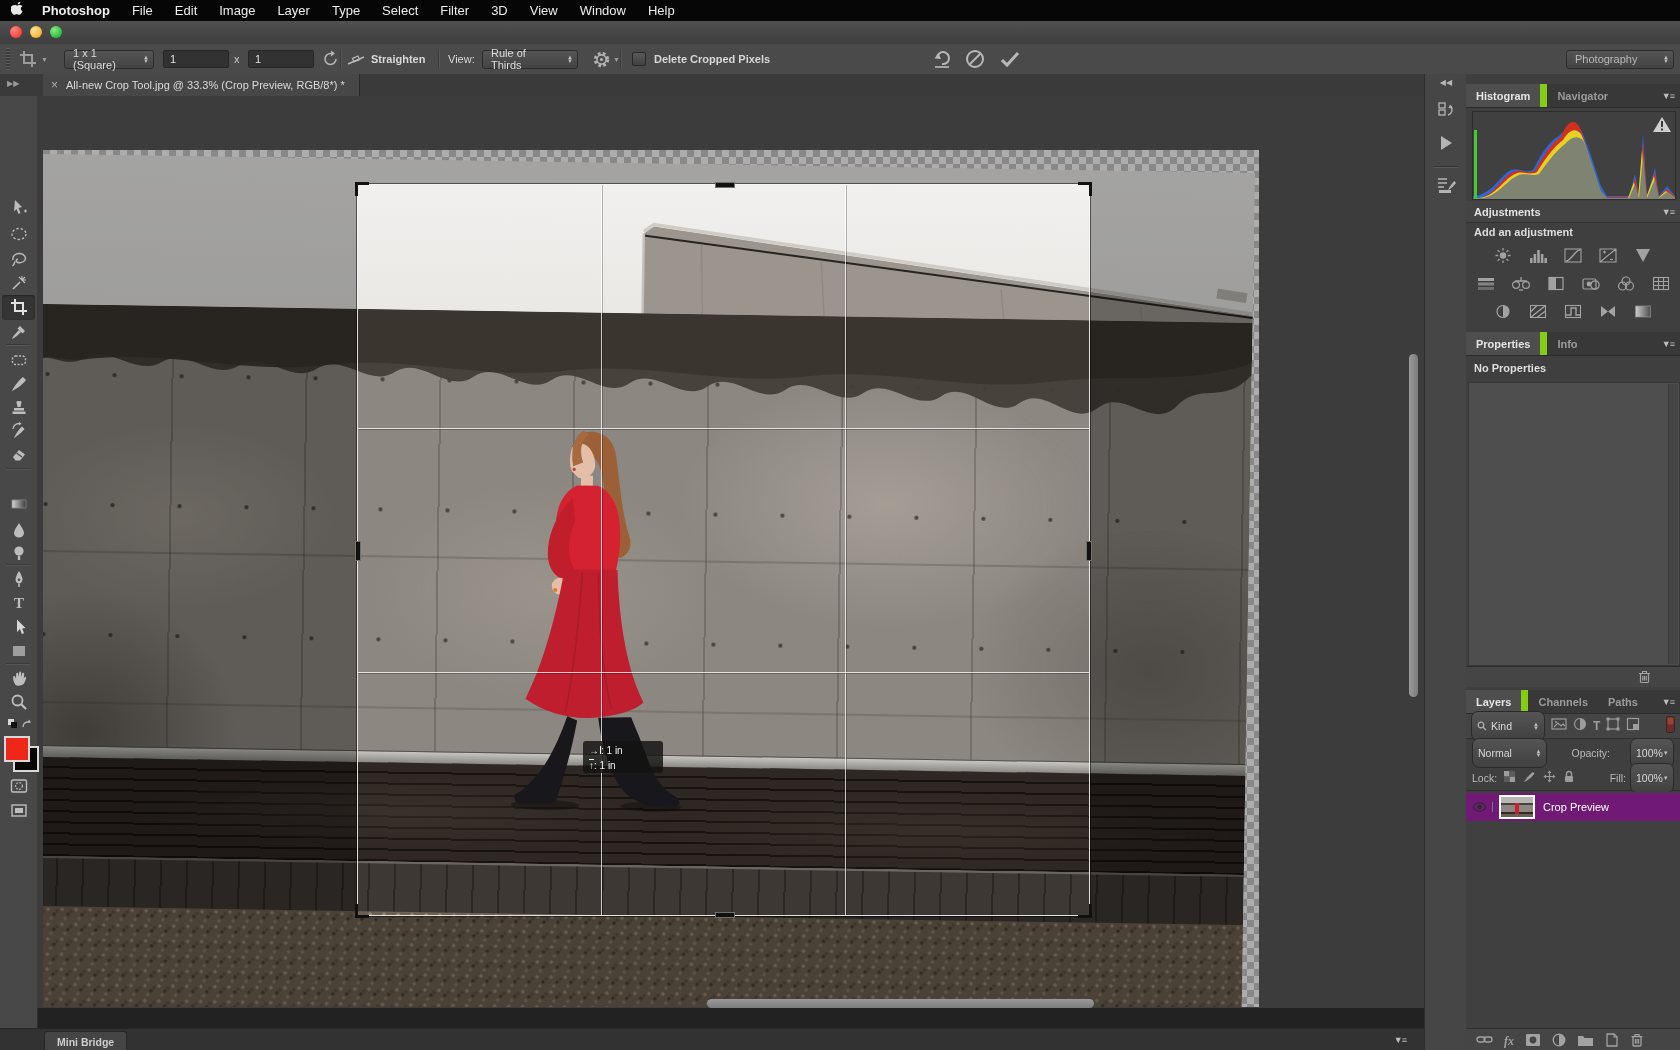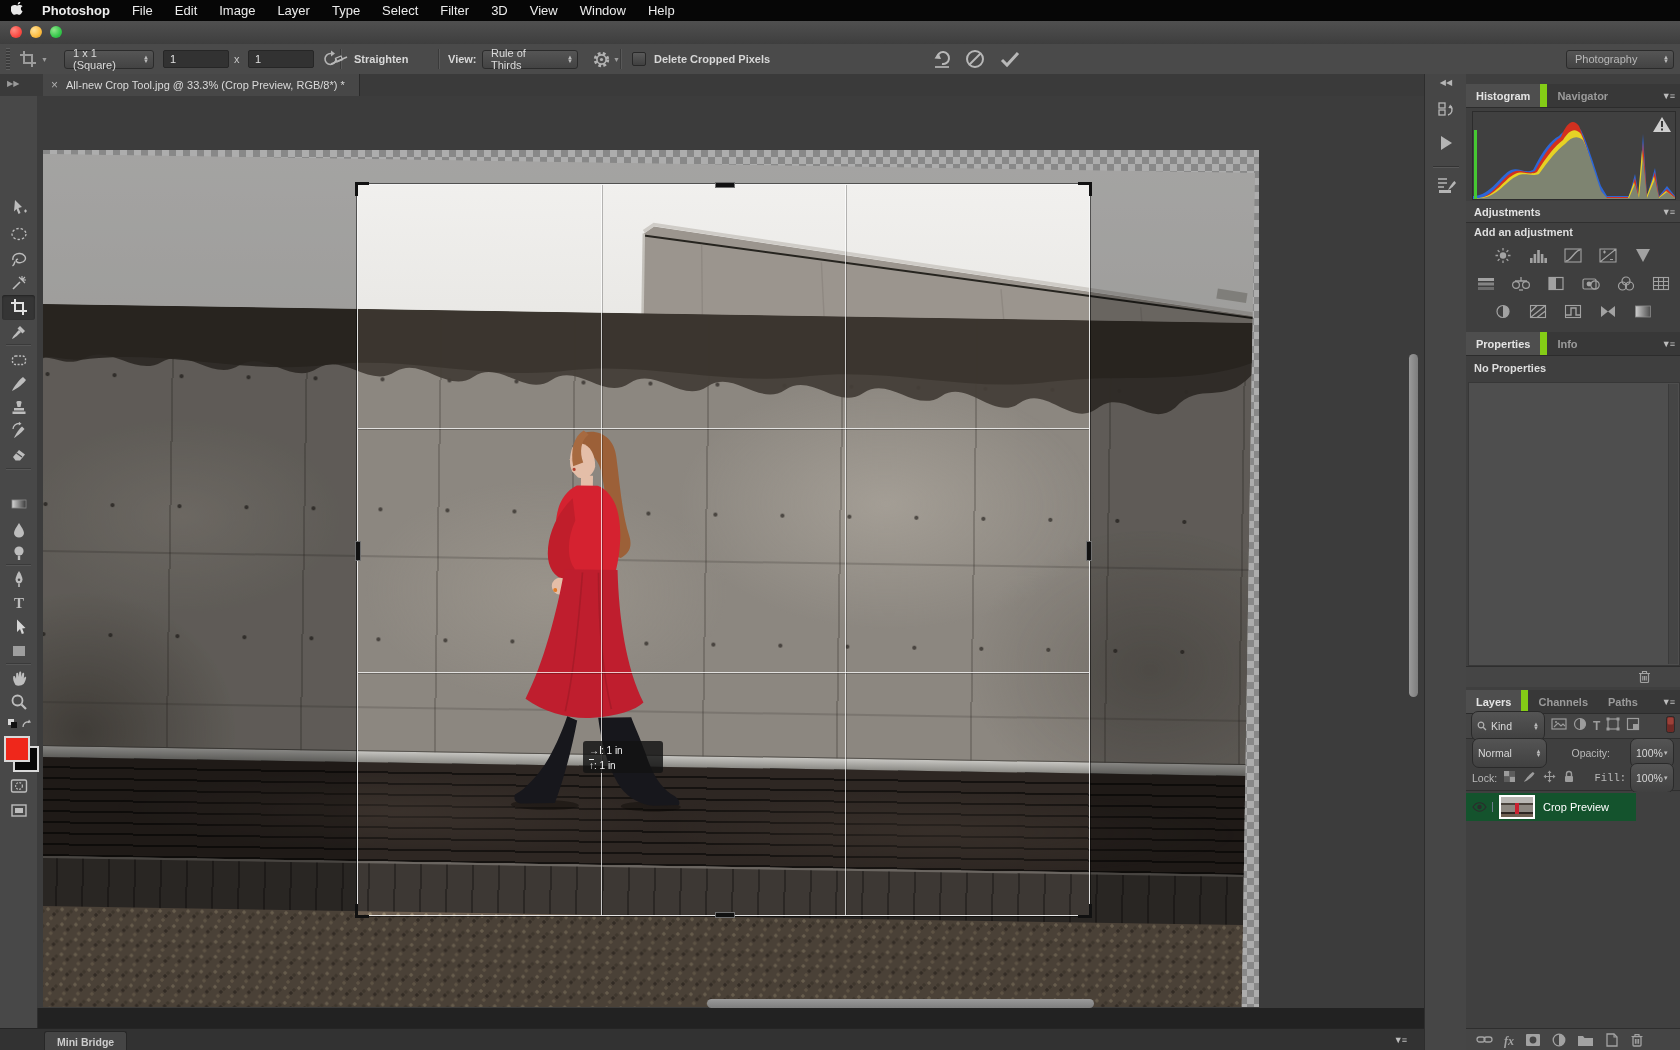--- a/index.html
+++ b/index.html
@@ -77,21 +77,21 @@
   .ptab{height:23px;display:flex;align-items:center;padding:0 10px;color:#9b9b9b;font-weight:bold;}
   .ptab.active{background:#4e4e4e;color:#e4e4e4;border-right:7px solid #84cc16;}
   .pmenu{margin-left:auto;margin-right:6px;align-self:center;color:#bdbdbd;font-size:9px;letter-spacing:-1px;}
   .phead{position:absolute;left:0;width:214px;height:22px;background:#444;border-bottom:1px solid #2f2f2f;
          display:flex;align-items:center;font-size:11px;font-weight:bold;color:#e2e2e2;padding-left:8px;box-sizing:border-box;}
   .adj-row{position:absolute;left:0;width:214px;display:flex;justify-content:center;gap:9px;}
   .adj-ic{width:26px;height:18px;display:flex;align-items:center;justify-content:center;}
   .small-dd{background:linear-gradient(#545454,#414141);border:1px solid #2a2a2a;border-radius:7px;height:30px;
             display:flex;align-items:center;padding:8px 5px;font-size:10.5px;color:#d8d8d8;box-sizing:border-box;}
   .llabel{font-size:10.5px;color:#b9b9b9;}
-  #layer-row{position:absolute;left:0;top:719px;width:170px;height:28px;background:#14532d;display:flex;align-items:center;}
+  #layer-row{position:absolute;left:0;top:719px;width:214px;height:28px;background:#701a75;display:flex;align-items:center;}
   .licons{position:absolute;display:flex;align-items:center;color:#a9a9a9;}
   .pbot{position:absolute;left:0;width:214px;height:20px;background:#454545;border-top:1px solid #2e2e2e;}
 </style>
 </head>
 <body>
 
 <div id="app">
 
   <div id="menubar" class="abs">
     <span class="apple">
@@ -151,29 +151,29 @@
           <span>1</span>
         </div>
     </div>
     <div class="ob" style="left:322px;">
       <svg width="18" height="18" viewBox="0 0 18 18">
           <path d="M14,9 A5.5,5.5 0 1 1 9,3.5" stroke="#b4b4b4" stroke-width="1.6" fill="none"></path>
           <path d="M9,0.5 L13,3.5 L9,6.5 Z" fill="#b4b4b4"></path>
         </svg>
     </div>
     <div class="vsep" style="left:340px;"></div>
-    <div class="ob" style="left:329px;">
+    <div class="ob" style="left:346px;">
       <svg width="20" height="16" viewBox="0 0 20 16">
           <path d="M2,13 L18,6" stroke="#b8b8b8" stroke-width="1.6"></path>
           <rect x="7" y="6" width="6" height="4" fill="none" stroke="#b8b8b8" stroke-width="1.2" transform="rotate(-23 10 8)"></rect>
         </svg>
       <span style="margin-left:5px;font-weight:bold;">Straighten</span>
     </div>
     <div class="vsep" style="left:438px;"></div>
-    <div class="ob" style="left:448px;font-weight:bold;">
+    <div class="ob" style="left:448px;font-weight:normal;">
       <span>View:</span>
     </div>
     <div class="ob" style="left:482px;">
       <div class="dropdown" style="width:96px;">
         <span>Rule of Thirds</span>
         <span class="dd-arrows">
             <span>▲</span>
             <span>▼</span>
           </span>
       </div>
@@ -779,21 +779,21 @@
             <path d="M1,12 C3,8 8,3 10,2 L11.5,3.5 C10,6 5,10.5 1,12 Z" fill="#9c9c9c"></path>
           </svg></span>
       <span style="margin-left:7px;"><svg width="13" height="13" viewBox="0 0 13 13">
             <path d="M6.5,0.5 L8.5,3 H4.5 Z M6.5,12.5 L4.5,10 H8.5 Z M0.5,6.5 L3,4.5 V8.5 Z M12.5,6.5 L10,4.5 V8.5 Z M6,6 h1 v1 h-1 Z" fill="#9c9c9c"></path>
             <path d="M6.5,2 V11 M2,6.5 H11" stroke="#9c9c9c" stroke-width="1.1"></path>
           </svg></span>
       <span style="margin-left:7px;"><svg width="12" height="13" viewBox="0 0 12 13">
             <rect x="2" y="6" width="8" height="6" rx="1" fill="#9c9c9c"></rect>
             <path d="M3.5,6 V4 a2.5,2.5 0 0 1 5,0 V6" fill="none" stroke="#9c9c9c" stroke-width="1.4"></path>
           </svg></span>
-      <span class="llabel" style="margin-left:auto;font-family:Liberation Mono, monospace;">Fill:</span>
+      <span class="llabel" style="margin-left:auto;">Fill:</span>
       <div class="small-dd" style="width:44px;margin-left:4px;">
         <span>100%</span>
         <span style="margin-left:auto;font-size:6px;color:#bbb;">▼</span>
       </div>
     </div>
 
     <div class="abs" style="left:0;top:718px;width:214px;height:236px;background:#404040;"></div>
     <div id="layer-row">
       <span style="width:26px;display:flex;justify-content:center;border-right:1px solid #6b7c8d;">
         <svg width="15" height="10" viewBox="0 0 15 10">

